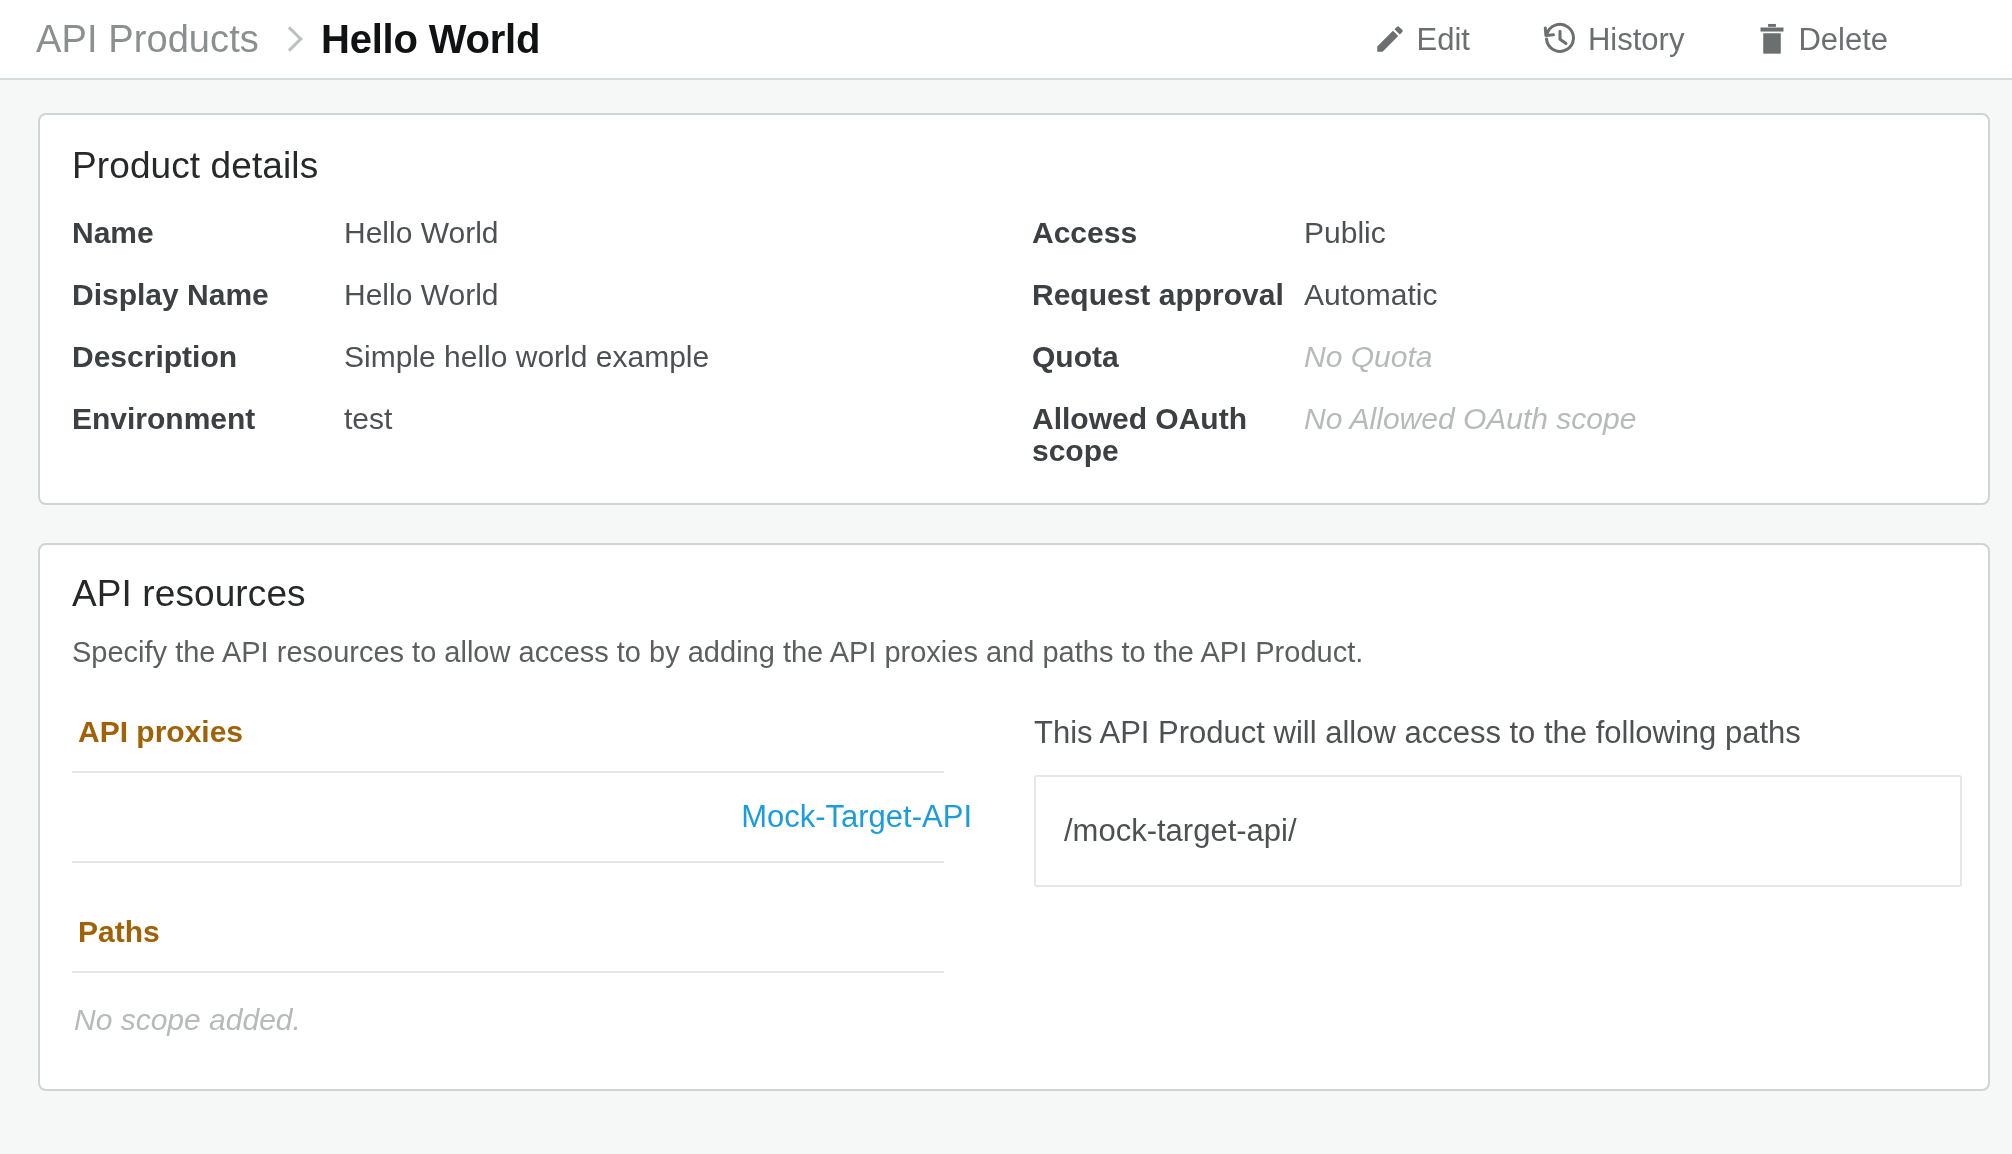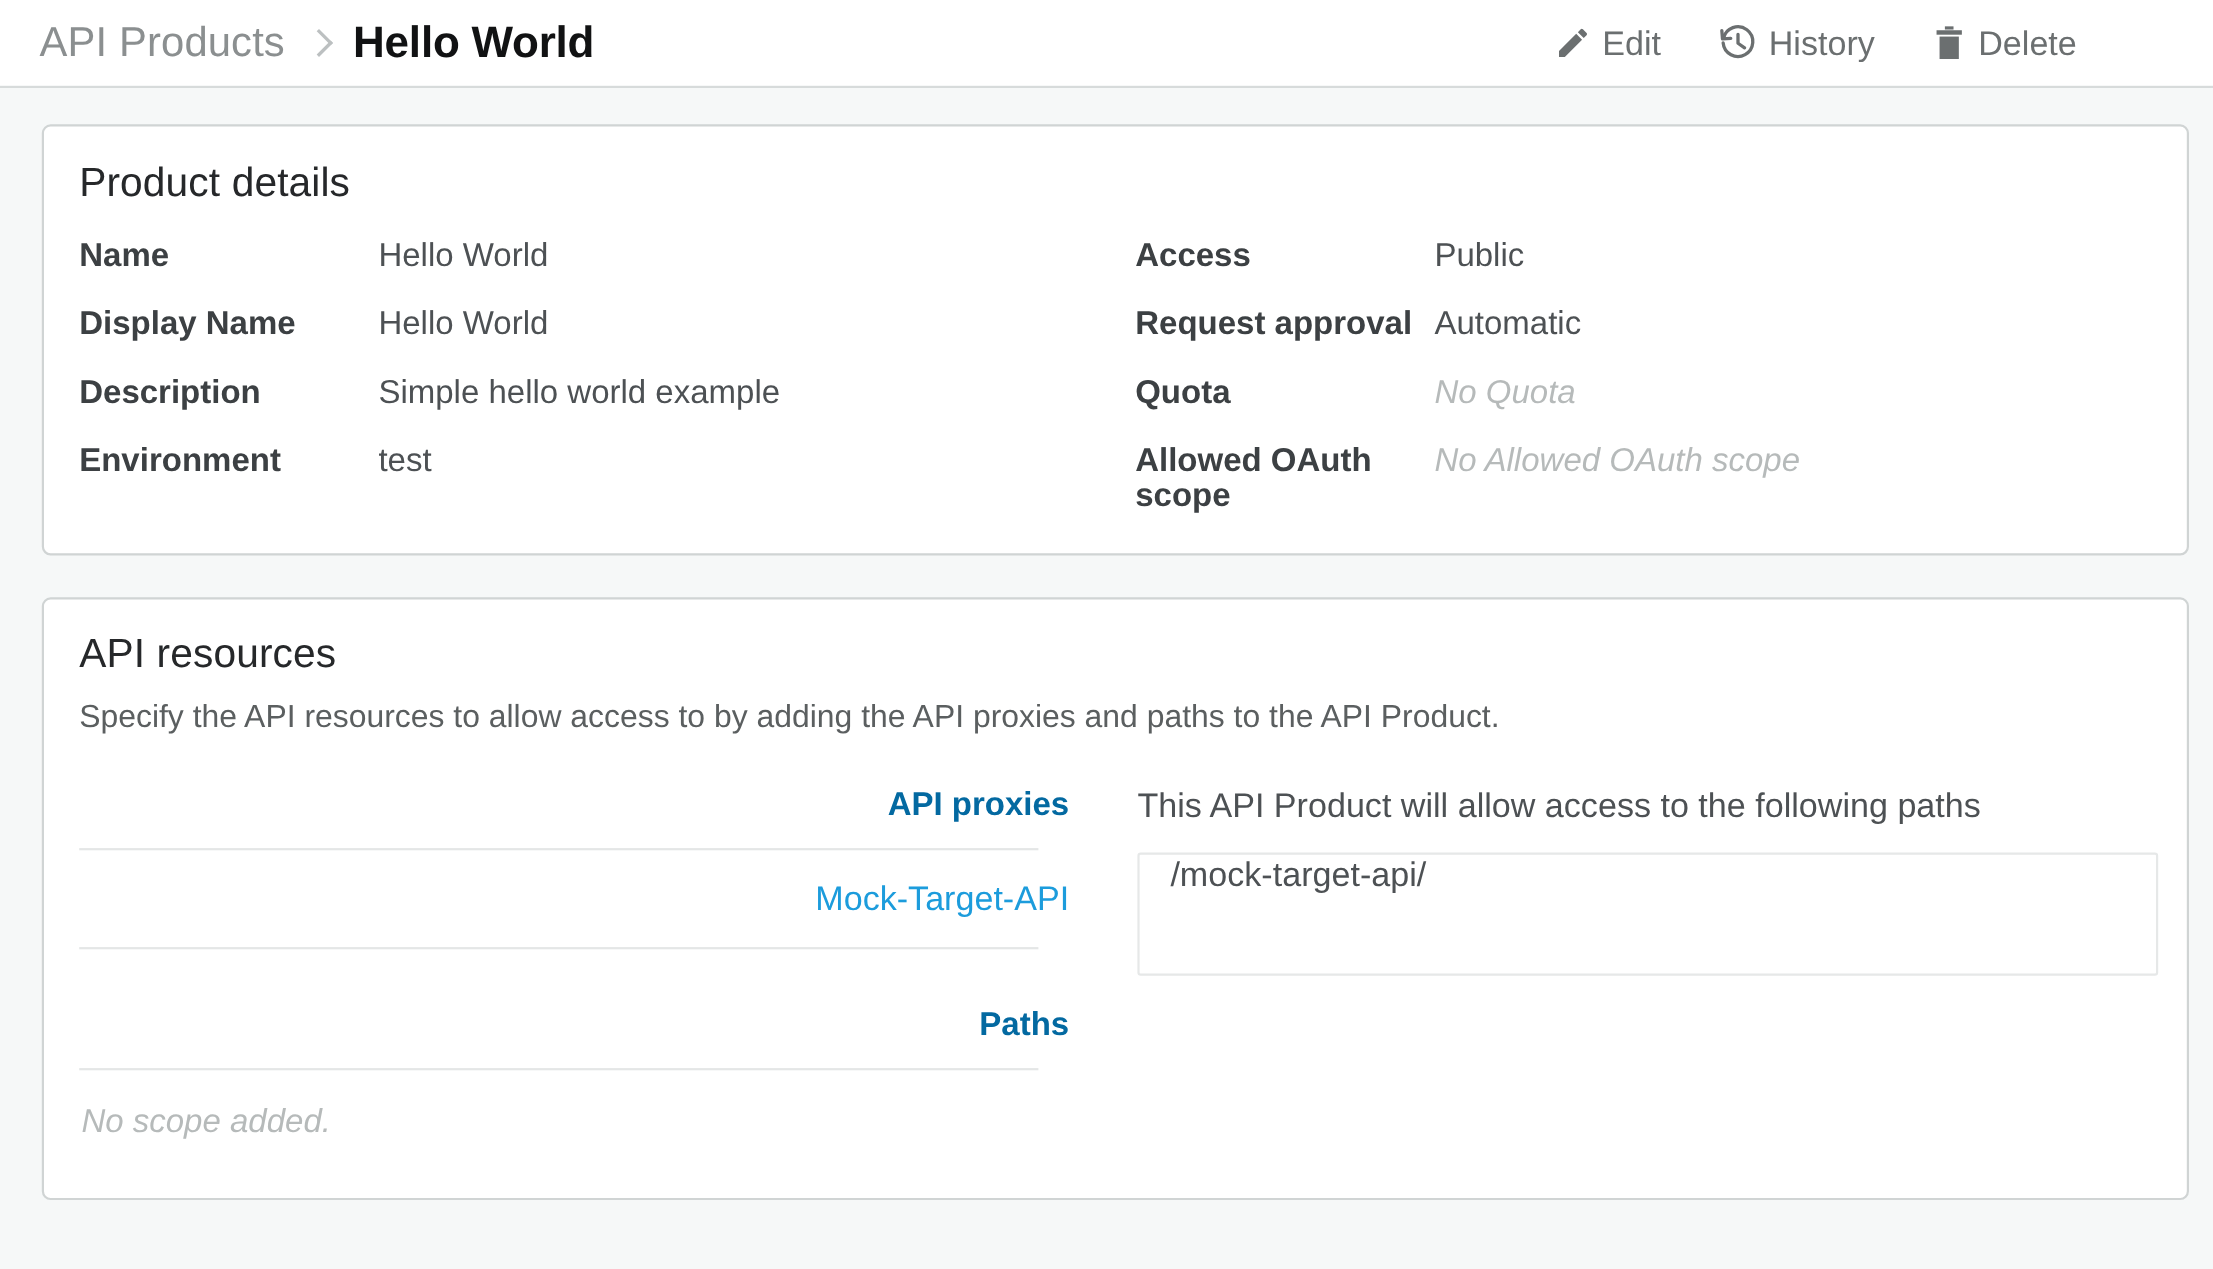--- a/index.html
+++ b/index.html
@@ -51,21 +51,21 @@
   .crumb-current {
     font-size: 40px;
     font-weight: 700;
     color: #111213;
     letter-spacing: -.2px;
   }
 
   .actions {
     display: flex;
     align-items: center;
-    gap: 52px;
+    gap: 72px;
     padding-right: 80px;
   }
   .action {
     display: flex;
     align-items: center;
     gap: 10px;
     color: #6b6f70;
     font-size: 31px;
     cursor: pointer;
     line-height: 1;
@@ -133,23 +133,22 @@
   }
   .res-grid {
     display: grid;
     grid-template-columns: 960px 1fr;
     margin-top: 42px;
   }
   .res-left { padding-right: 60px; }
   .sec-label {
     font-size: 30px;
     font-weight: 700;
-    color: #0369a1;
+    color: #a16207;
     margin: 0 0 22px 6px;
-    text-align: right;
   }
   .rule {
     height: 2px;
     background: #e4e6e6;
     width: 872px;
   }
   .proxy-row {
     padding: 26px 0 26px 28px;
     text-align: right;
   }
@@ -172,21 +171,21 @@
     font-size: 31px;
     color: #4d5154;
     margin: 0 0 24px 0;
   }
   .paths-box {
     border: 2px solid #e6e8e8;
     border-radius: 3px;
     height: 112px;
     width: 928px;
     display: flex;
-    align-items: flex-start;
+    align-items: center;
     padding-left: 28px;
     box-sizing: border-box;
     background: #fff;
   }
   .path-item {
     font-size: 31px;
     color: #4d5154;
   }
 </style>
 </head>

